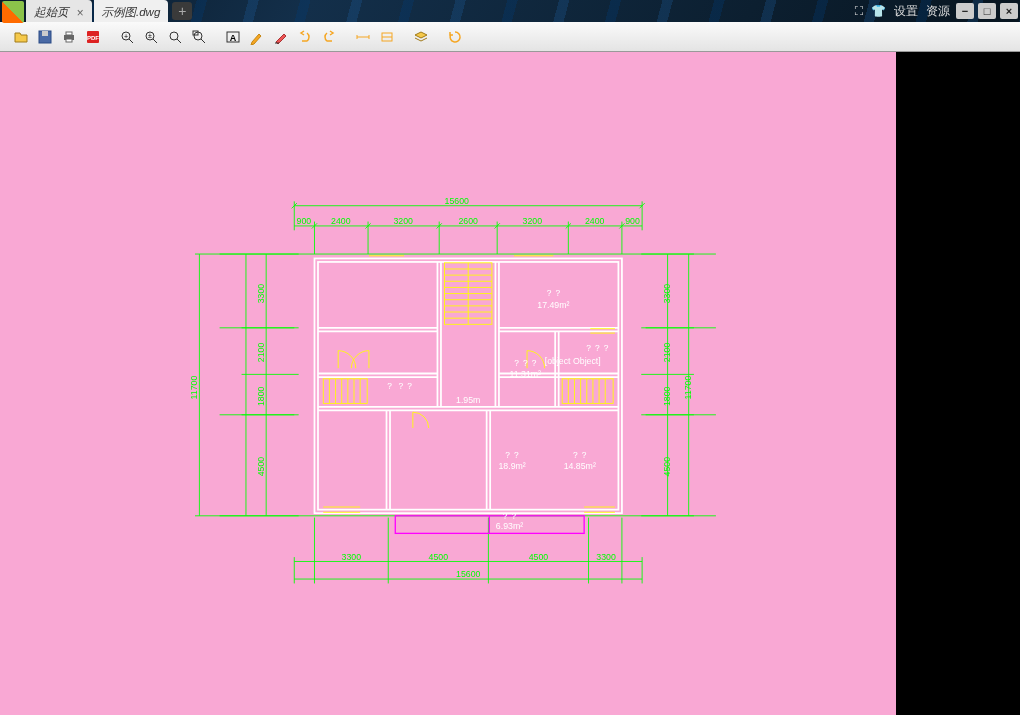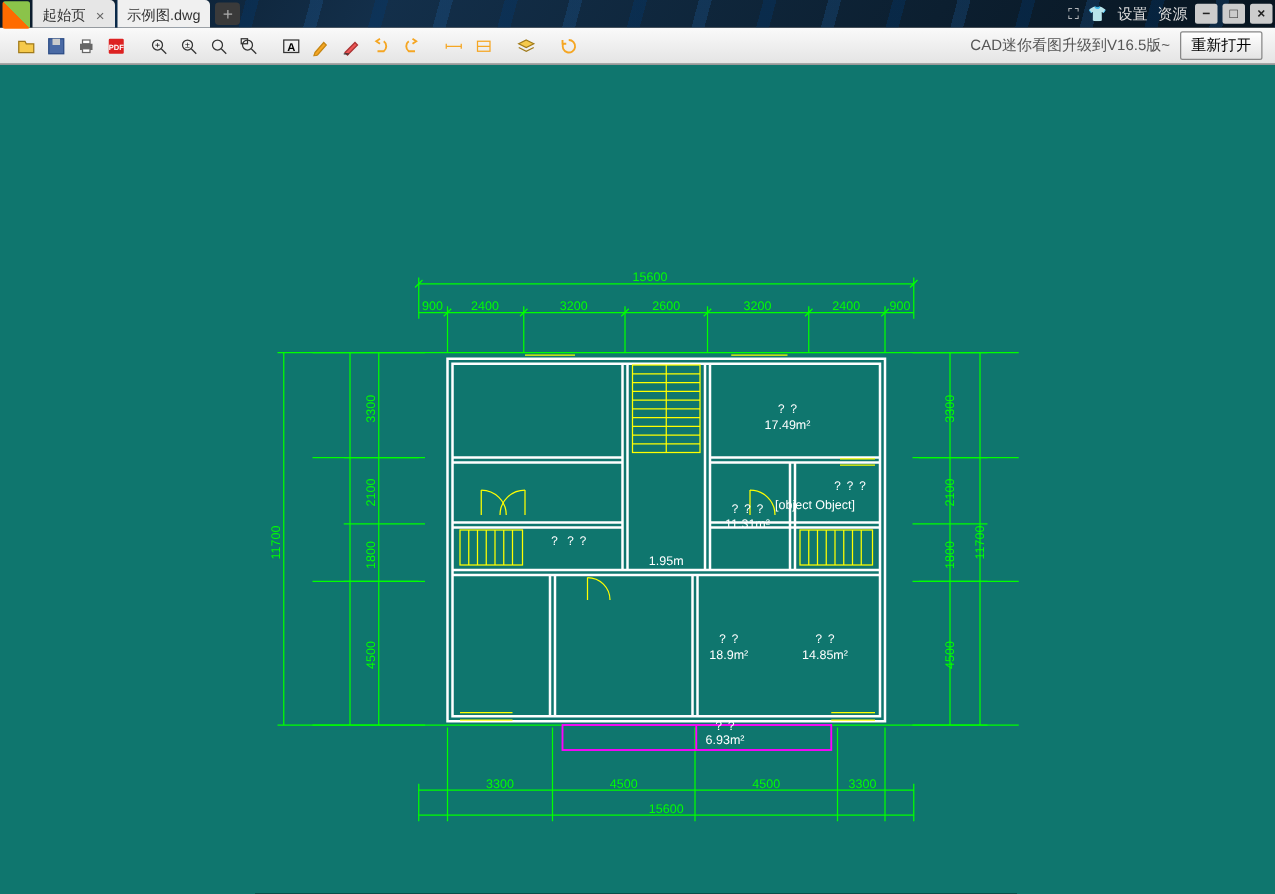--- a/index.html
+++ b/index.html
@@ -1,33 +1,33 @@
 <!DOCTYPE html>
 <html><head>
 <meta charset="utf-8">
 <style>
 * { margin: 0; padding: 0; box-sizing: border-box; }
 body { font-family: "Microsoft YaHei", sans-serif; background: #000; overflow: hidden; width: 1020px; height: 715px; }
 .titlebar { height: 22px; background: linear-gradient(120deg, #0a1a2a 0%, #132f4a 30%, #0e2438 60%, #081520 100%); display: flex; align-items: stretch; color: #ccc; font-size: 11.5px; position: relative; }
 .titlebar::before { content: ""; position: absolute; inset: 0; background: repeating-linear-gradient(105deg, transparent 0 40px, rgba(30,100,170,.25) 40px 50px, transparent 50px 90px, rgba(0,60,120,.3) 90px 100px); pointer-events: none; }
 .app-icon { width: 22px; height: 22px; background: linear-gradient(45deg, #ff6b00 0 50%, #8bc34a 50% 100%); margin: 1px 2px; border-radius: 2px; z-index: 1; }
-.tab { background: #e6e6e6; color: #333; padding: 3px 8px 0 8px; border-top-right-radius: 4px; display: flex; align-items: center; gap: 8px; z-index: 1; margin-right: 2px; }
+.tab { background: #e6e6e6; color: #333; padding: 3px 8px 0 8px; border-top-right-radius: 4px; display: flex; align-items: center; gap: 8px; z-index: 1; margin-right: 2px; font-style: italic; }
 .tab.inactive { background: #f0f0f0; color: #333; justify-content: center; }
 .tab-close { font-size: 12px; color: #666; cursor: pointer; }
 .newtab { width: 20px; background: #3a3a3a; color: #aaa; display: flex; align-items: center; justify-content: center; font-size: 14px; border-radius: 3px; margin: 2px; z-index: 1; cursor: pointer; }
 .titlebar-right { margin-left: auto; display: flex; align-items: center; gap: 4px; z-index: 1; padding-right: 2px; }
 .tb-link { font-size: 12px; color: #ddd; padding: 0 2px; cursor: pointer; }
 .win-btn { width: 18px; height: 16px; background: #ccc; color: #222; display: flex; align-items: center; justify-content: center; font-size: 11px; font-weight: bold; border-radius: 2px; cursor: pointer; }
 .toolbar { height: 30px; background: linear-gradient(#fafafa, #e4e4e4); display: flex; align-items: center; padding: 0 10px; border-bottom: 1px solid #999; gap: 2px; }
 .tool { width: 22px; height: 22px; display: flex; align-items: center; justify-content: center; cursor: pointer; border-radius: 2px; }
 .tool svg { width: 16px; height: 16px; }
 .sep { width: 8px; }
 .toolbar-right { margin-left: auto; display: flex; align-items: center; gap: 8px; font-size: 12px; color: #555; }
 .reopen-btn { border: 1px solid #888; background: linear-gradient(#fff,#e4e4e4); padding: 2px 8px; font-size: 12px; cursor: pointer; border-radius: 2px; }
-.canvas { position: relative; width: 1020px; height: 663px; background: #0f766e; }
+.canvas { position: relative; width: 896px; height: 663px; background: #f9a8d4; }
 .drawing { position: absolute; inset: 0; }
 .dimtxt { font-size: 10px; fill: #00ff00; font-family: Arial, sans-serif; }
 .rmtxt { font-size: 10px; fill: #fff; font-family: Arial, sans-serif; text-anchor: middle; }
 </style>
 </head>
 <body>
 
 <div class="titlebar">
   <div class="app-icon"></div>
   <div class="tab">
@@ -153,24 +153,20 @@
         <path d="M2 9l6 3 6-3" fill="none" stroke="#a07a1a"></path>
       </svg>
     </div>
   <div class="sep"></div>
   <div class="tool">
       <svg viewBox="0 0 16 16">
         <path d="M8 3a5 5 0 1 1-4.5 3" fill="none" stroke="#f5a623" stroke-width="1.5"></path>
         <path d="M3 3v3h3" fill="none" stroke="#f5a623" stroke-width="1.5"></path>
       </svg>
     </div>
-  <div class="toolbar-right">
-    <span>CAD迷你看图升级到V16.5版~</span>
-    <button class="reopen-btn">重新打开</button>
-  </div>
 </div>
 
 <div class="canvas">
 <svg class="drawing" viewBox="0 0 1020 663">
 
   <g stroke="#00ff00" stroke-width="1" fill="none">
     <line x1="335" y1="175" x2="731" y2="175"></line>
     <line x1="335" y1="198" x2="731" y2="198"></line>
     <line x1="335" y1="170" x2="335" y2="203"></line>
         <line x1="358" y1="193" x2="358" y2="230"></line>

